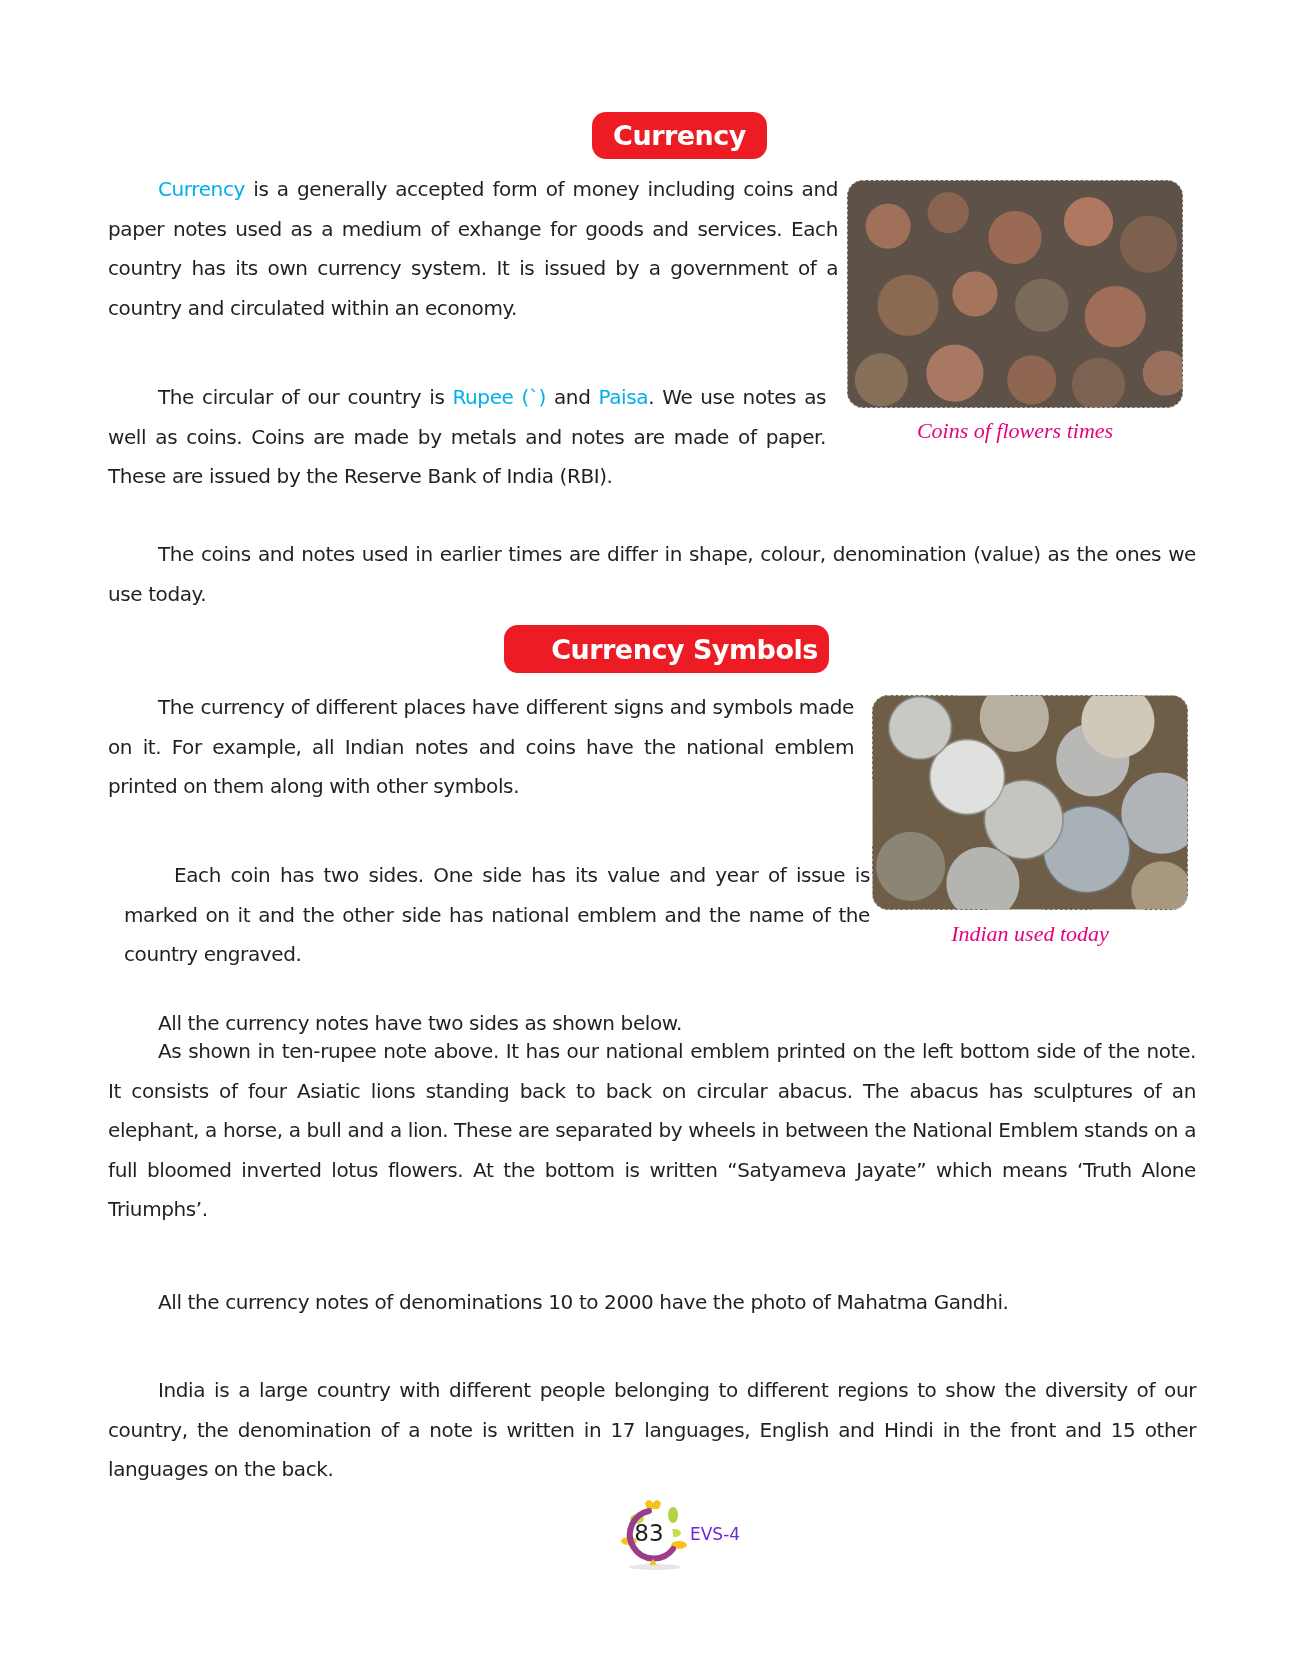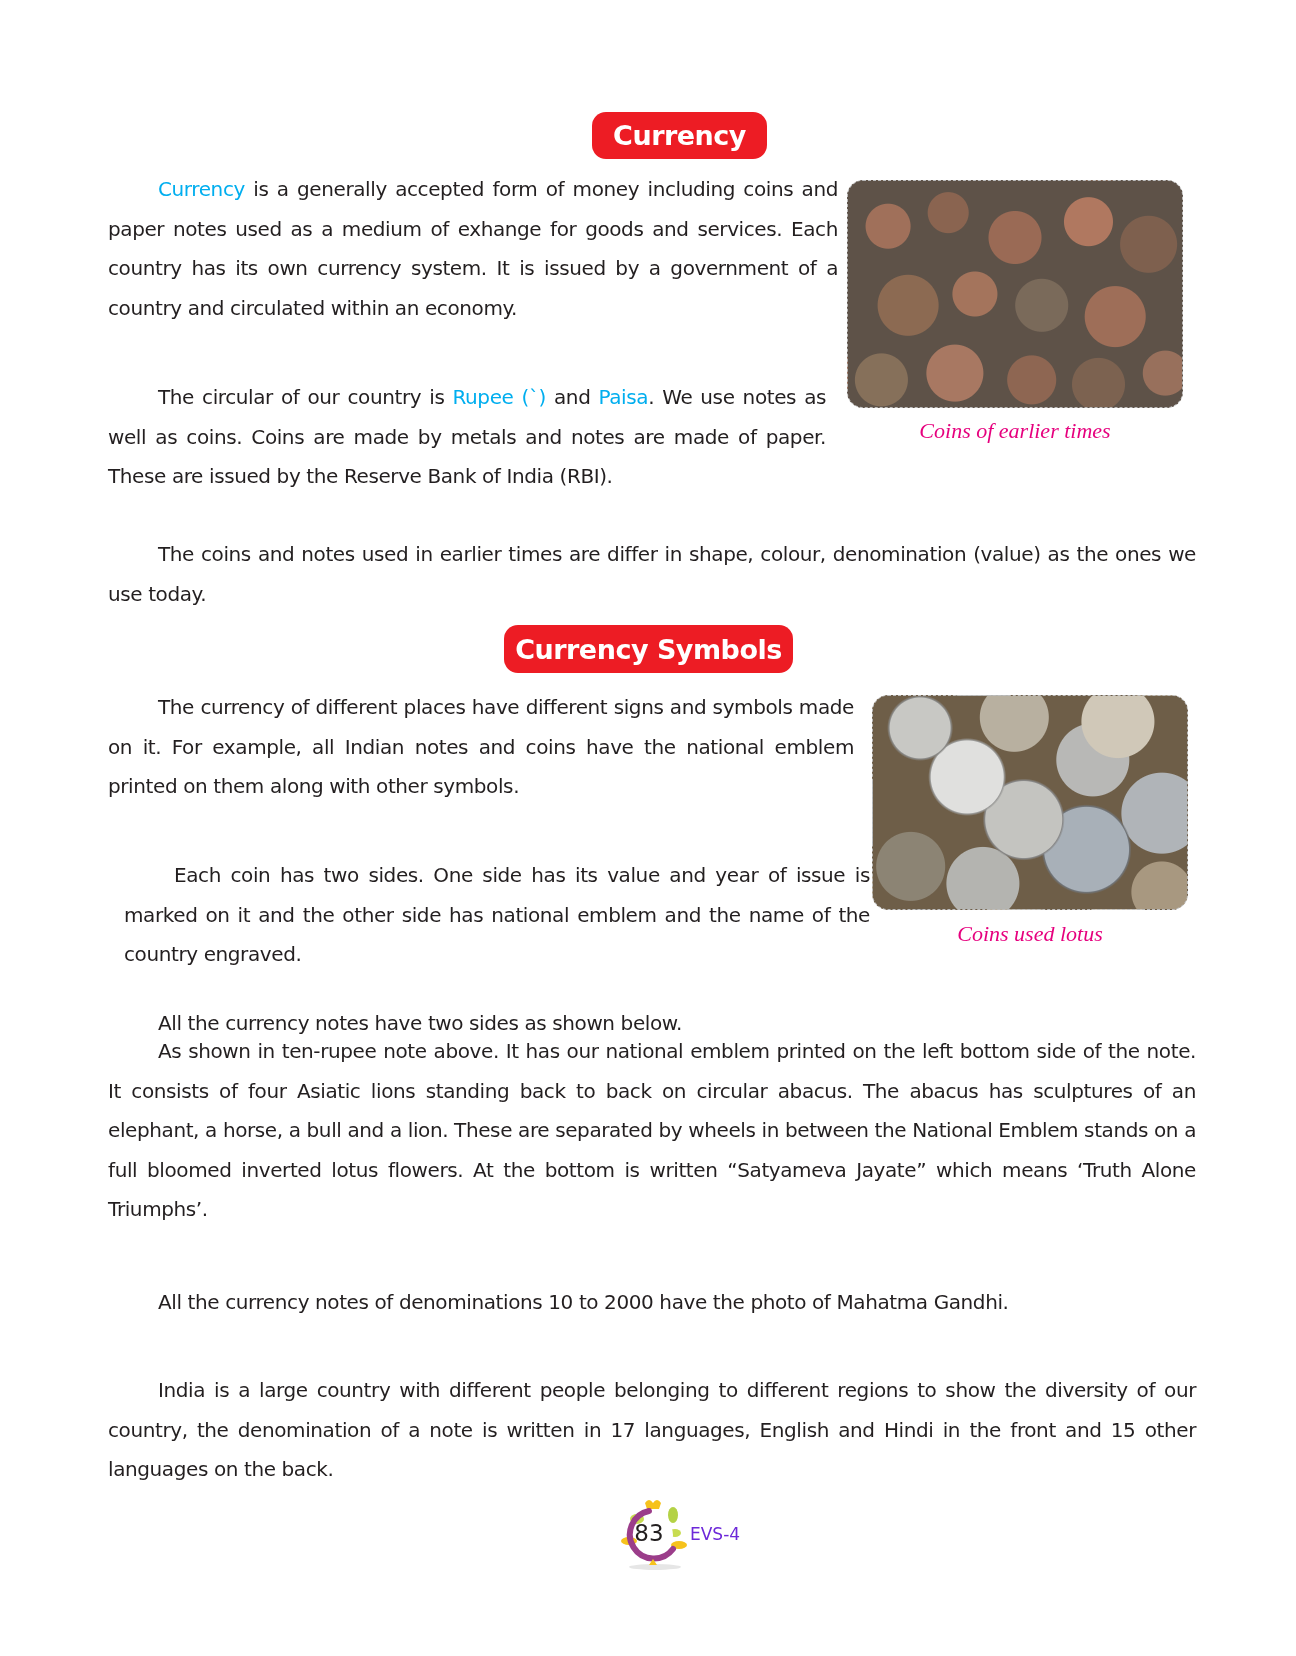--- a/index.html
+++ b/index.html
@@ -53,24 +53,24 @@
               radial-gradient(circle at 58% 55%, #7a6a5a 0 26px, transparent 27px),
               radial-gradient(circle at 80% 60%, #9e6e58 0 30px, transparent 31px),
               radial-gradient(circle at 10% 88%, #86705a 0 26px, transparent 27px),
               radial-gradient(circle at 32% 85%, #a87862 0 28px, transparent 29px),
               radial-gradient(circle at 55% 88%, #8e6652 0 24px, transparent 25px),
               radial-gradient(circle at 75% 90%, #7c6250 0 26px, transparent 27px),
               radial-gradient(circle at 95% 85%, #98705c 0 22px, transparent 23px),
               #5e5248;">
 </div>
 <div class="caption" style="left:847px; top:418px; width:336px;">
-  <span>Coins of earlier times</span>
+  <span>Coins of flowers times</span>
 </div>
 
-<div class="pill" style="left:504px; top:625px; width:289px; height:48px;">
+<div class="pill" style="left:504px; top:625px; width:289px; height:48px;padding-left:36px;">
   <span>Currency Symbols</span>
 </div>
 
 <p class="para" style="top:688px; width:746px;">
   <span class="indent"></span><span>The currency of different places have different signs and symbols made on it. For example, all Indian notes and coins have the national emblem printed on them along with other symbols.</span>
 </p>
 <p class="para" style="top:856px; width:746px;margin-left:16px;">
   <span class="indent"></span><span>Each coin has two sides. One side has its value and year of issue is marked on it and the other side has national emblem and the name of the country engraved.</span>
 </p>
 <p class="para" style="top:984px; width:1088px;margin-top:20px;">
@@ -95,21 +95,21 @@
               radial-gradient(circle at 70% 30%, #b8b8b6 0 36px, transparent 37px),
               radial-gradient(circle at 48% 58%, #c4c4c0 0 38px, #888 39px, transparent 41px),
               radial-gradient(circle at 68% 72%, #a8b0b8 0 42px, #707478 43px, transparent 45px),
               radial-gradient(circle at 92% 55%, #b0b4b8 0 40px, transparent 41px),
               radial-gradient(circle at 12% 80%, #8c8474 0 34px, transparent 35px),
               radial-gradient(circle at 35% 88%, #b4b4b0 0 36px, transparent 37px),
               radial-gradient(circle at 92% 92%, #a89880 0 30px, transparent 31px),
               #6e5e48;">
 </div>
 <div class="caption" style="left:872px; top:921px; width:316px;">
-  <span>Coins used lotus</span>
+  <span>Indian used today</span>
 </div>
 
 <svg class="footer-badge" viewBox="0 0 80 80">
   <ellipse cx="40" cy="72" rx="26" ry="3" fill="#e6e6e6"></ellipse>
   <path d="M30 8 q4 -6 8 0 q4 -6 8 0 l-2 6 h-12 z" fill="#f6c21c"></path>
   <ellipse cx="22" cy="24" rx="7" ry="5" fill="#c8dc50"></ellipse>
   <ellipse cx="58" cy="20" rx="5" ry="8" fill="#b4d246"></ellipse>
   <ellipse cx="60" cy="38" rx="6" ry="4" fill="#c8dc50"></ellipse>
   <ellipse cx="14" cy="46" rx="8" ry="4" fill="#f6c21c"></ellipse>
   <ellipse cx="64" cy="50" rx="8" ry="4" fill="#f6c21c"></ellipse>

